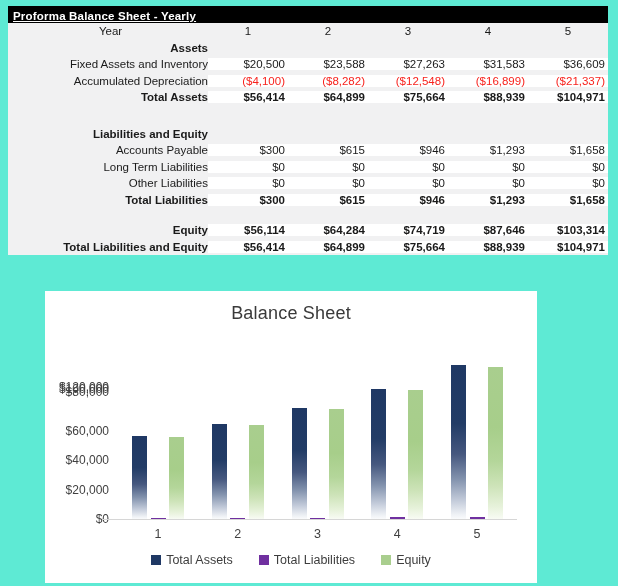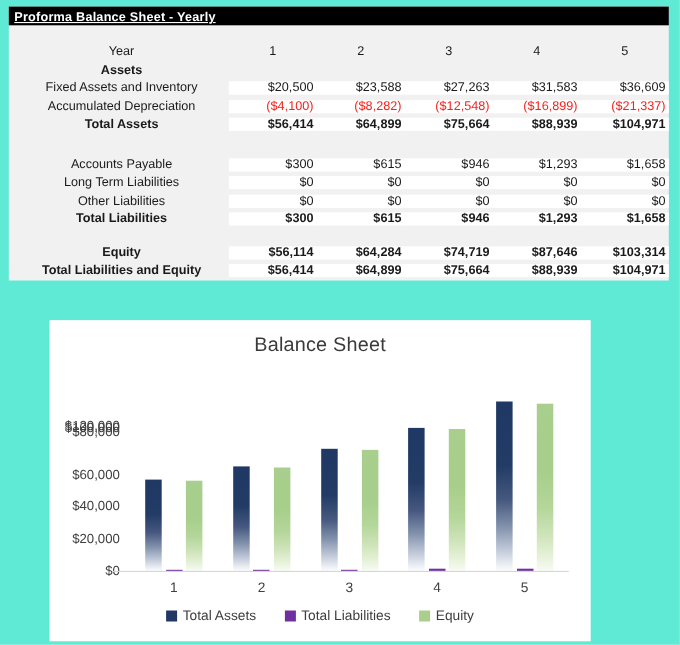--- a/index.html
+++ b/index.html
@@ -8,23 +8,23 @@
   }
   *{box-sizing:border-box;margin:0;padding:0;}
   body{background:#fff;font-family:"Liberation Sans", sans-serif;}
   .screen{position:relative;width:618px;height:586px;background:#5eead4;overflow:hidden;}
 
   
   .sheet{position:absolute;left:8px;top:6px;width:600px;background:var(--graybg);}
   .sheet-titlebar{height:17px;background:#000;line-height:17px;padding-left:5px;}
   .sheet-title{color:#fff;font-size:11.5px;font-weight:700;text-decoration:underline;letter-spacing:.2px;}
   .row{display:grid;grid-template-columns:200px repeat(5,80px);height:16.5px;align-items:center;font-size:11.5px;color:#1a1a1a;}
-  .row.header{height:16.5px;margin-top:16px;}
+  .row.header{height:16.5px;}
   .cell{overflow:hidden;white-space:nowrap;}
-  .label-cell{padding-left:5px;text-align:center;}
+  .label-cell{padding-left:5px;text-align:right;}
   .year-label-cell{text-align:center;}
   .ycol{text-align:center;}
   .value-cell{background:#fff;text-align:right;padding-right:3px;}
   .row.section .label-cell{font-weight:700;}
   .row.total .cell{font-weight:700;}
   .row.item_negative .value-cell{color:var(--neg);}
   .row.spacer.sp-lg{height:20px;}
   .row.spacer.sp-sm{height:14px;}
 
   
@@ -94,20 +94,28 @@
           <div class="cell value-cell">$104,971</div>
         </div>
         <div class="row spacer sp-lg">
           <div class="cell label-cell"></div>
           <div class="cell value-cell"></div>
           <div class="cell value-cell"></div>
           <div class="cell value-cell"></div>
           <div class="cell value-cell"></div>
           <div class="cell value-cell"></div>
         </div>
+        <div class="row section">
+          <div class="cell label-cell">Liabilities and Equity</div>
+          <div class="cell value-cell"></div>
+          <div class="cell value-cell"></div>
+          <div class="cell value-cell"></div>
+          <div class="cell value-cell"></div>
+          <div class="cell value-cell"></div>
+        </div>
         <div class="row item">
           <div class="cell label-cell">Accounts Payable</div>
           <div class="cell value-cell">$300</div>
           <div class="cell value-cell">$615</div>
           <div class="cell value-cell">$946</div>
           <div class="cell value-cell">$1,293</div>
           <div class="cell value-cell">$1,658</div>
         </div>
         <div class="row item">
           <div class="cell label-cell">Long Term Liabilities</div>

